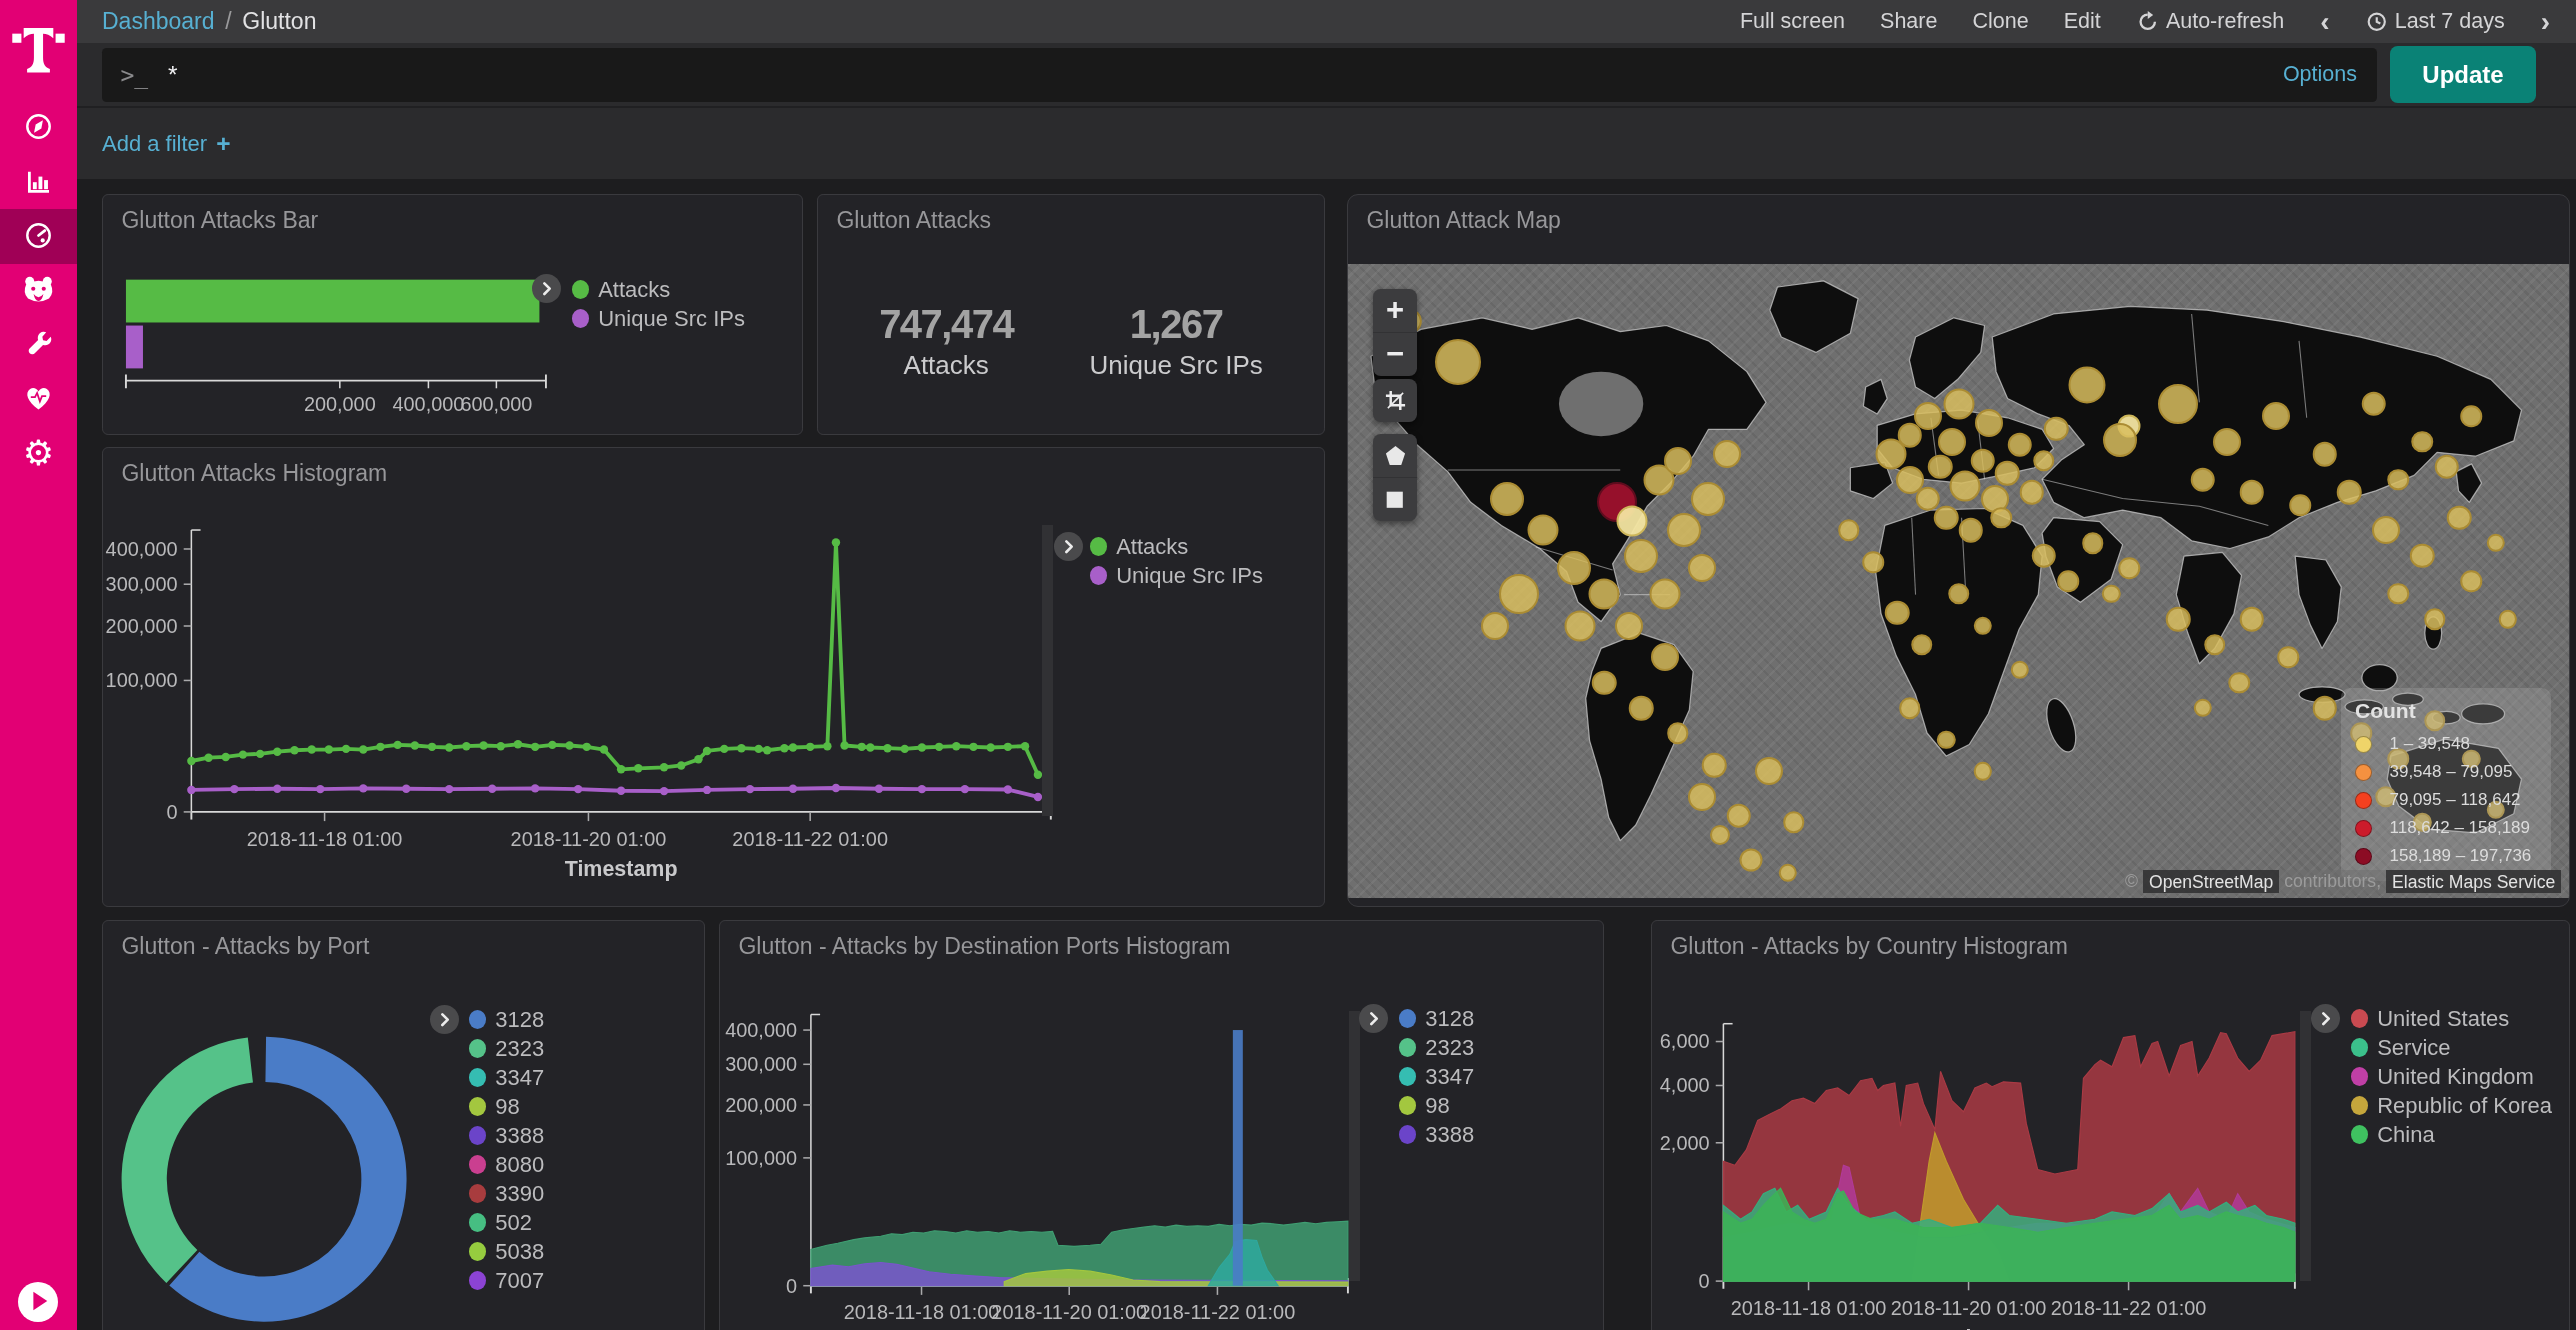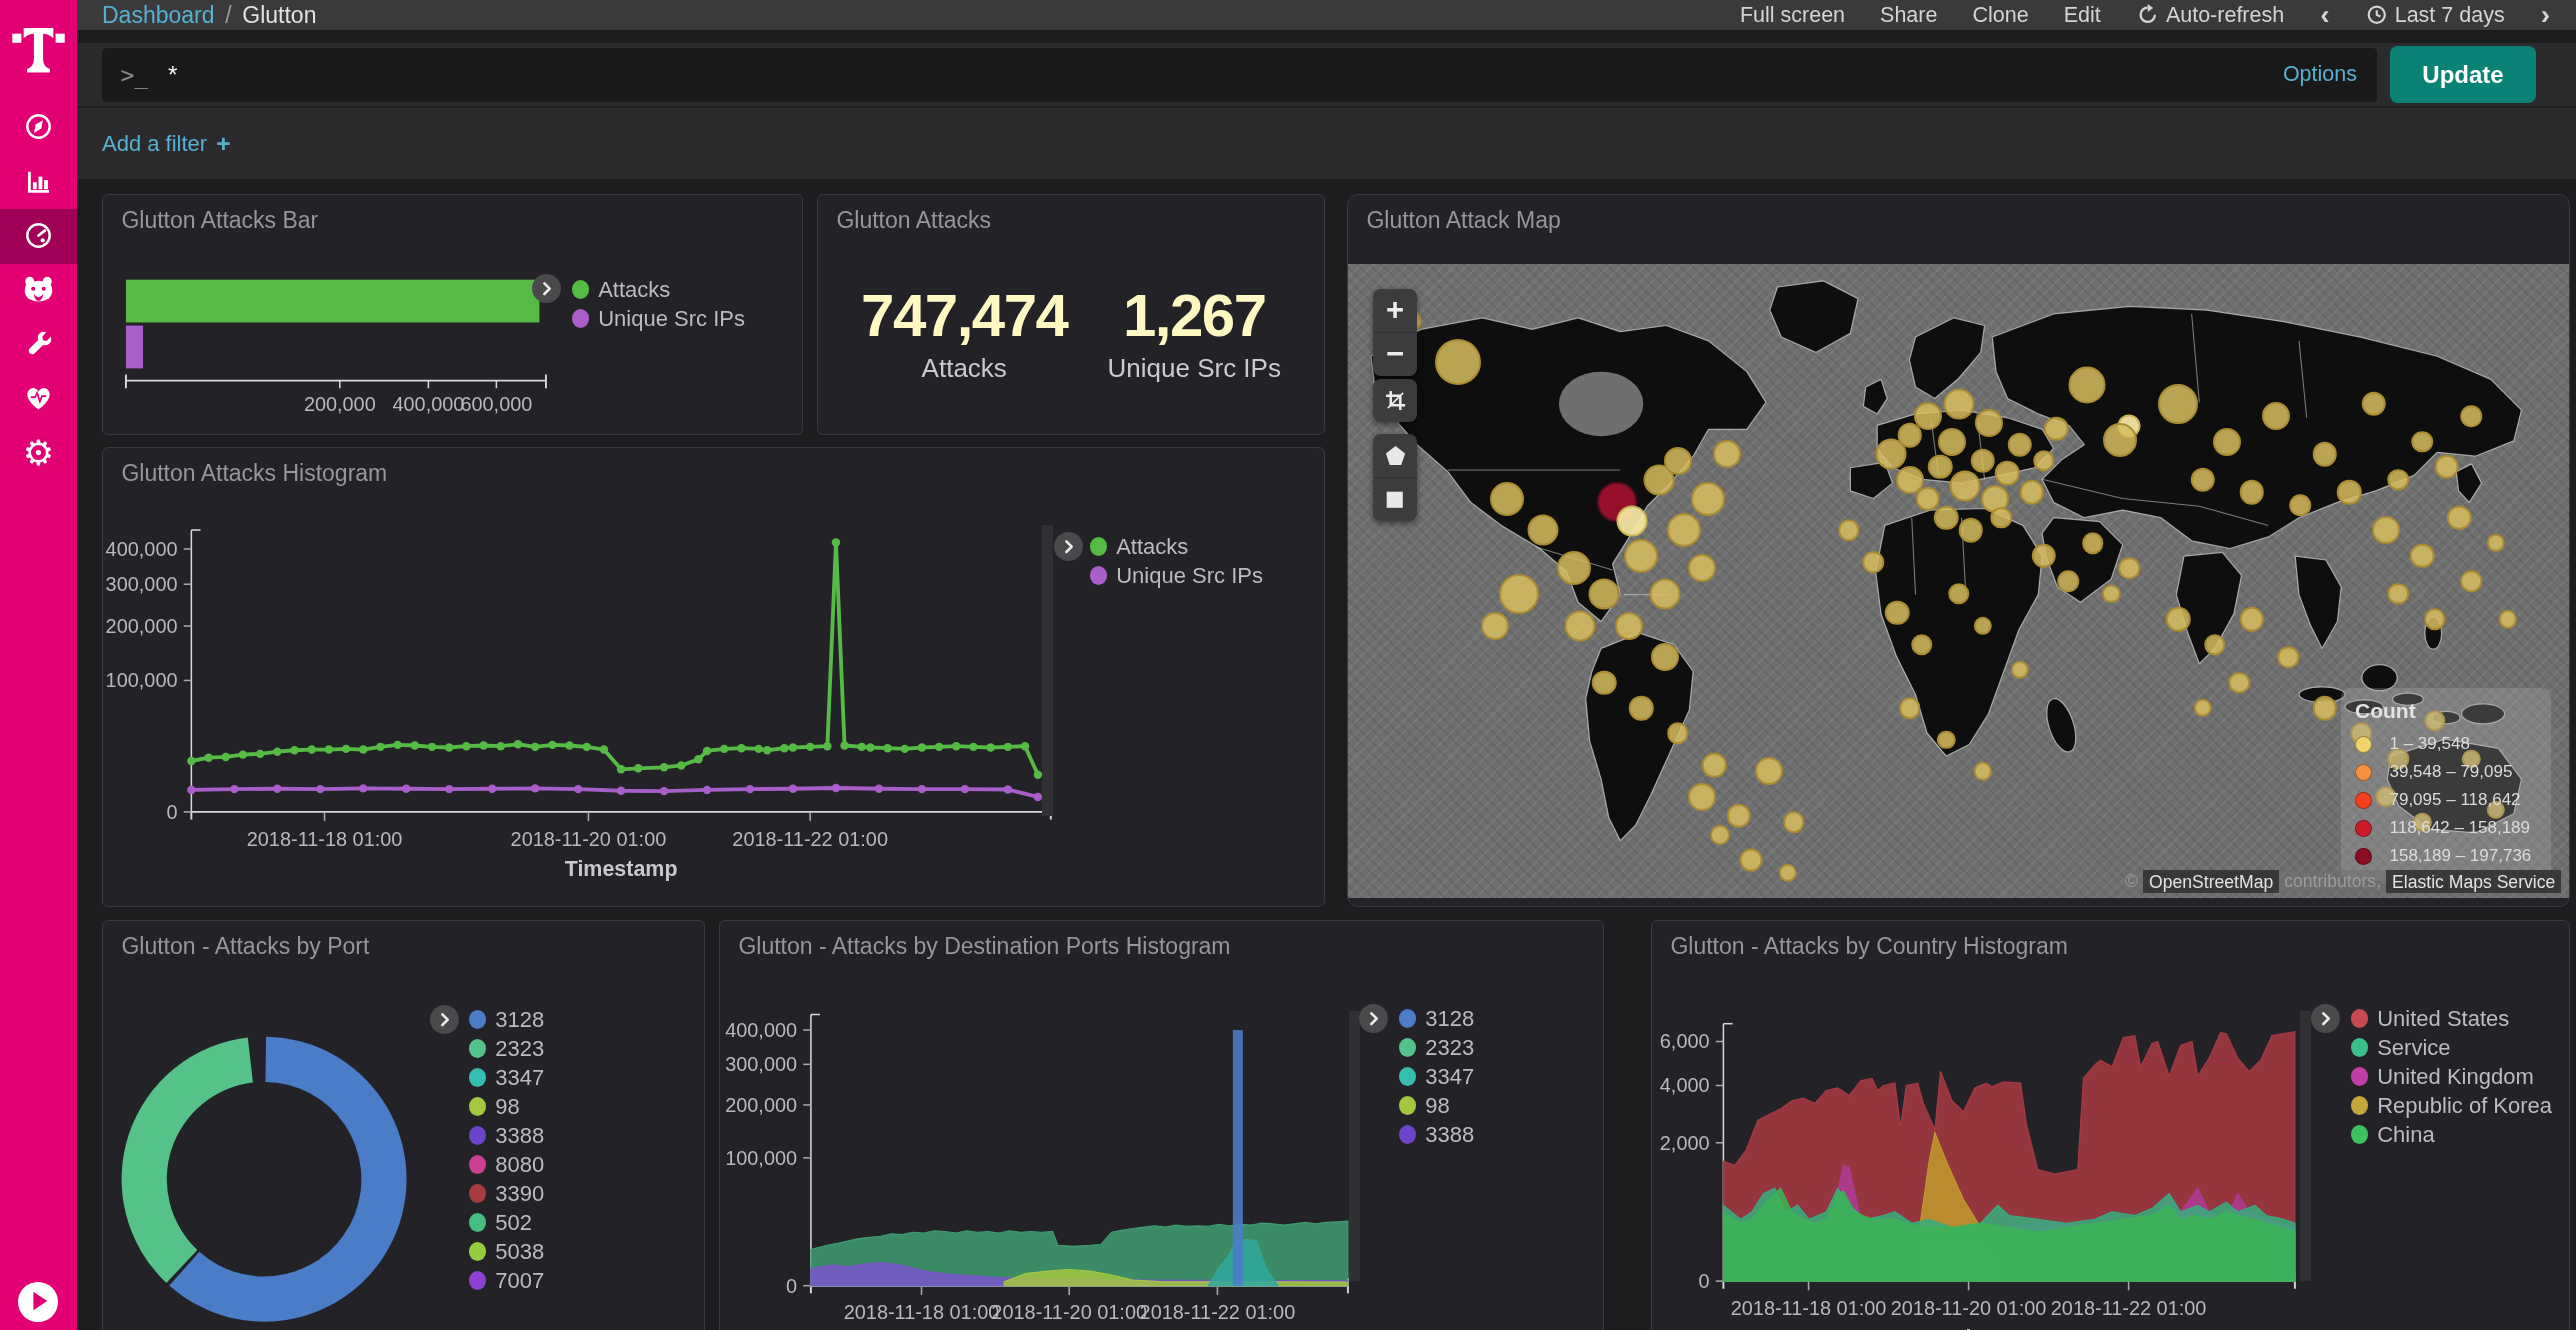--- a/index.html
+++ b/index.html
@@ -8,21 +8,21 @@
   
   #sidebar{position:absolute;left:0;top:0;width:77px;height:1331px;background:#e20074;z-index:50;}
   .side-logo{position:absolute;left:10px;top:12.3px;width:57px;height:63px;}
   .side-item{position:absolute;left:0;width:77px;height:55px;display:flex;align-items:center;justify-content:center;}
   .side-item.selected{background:#a00056;}
   .side-item svg{width:35px;height:35px;}
   .gear-glyph{font-family:"DejaVu Sans",sans-serif;font-size:35px;color:#fff;line-height:1;}
   .collapse-btn{position:absolute;left:18.4px;top:1282px;width:40px;height:40px;border-radius:50%;background:#fff;
     display:flex;align-items:center;justify-content:center;}
   
-  #topnav{position:absolute;left:77px;top:0;width:2499px;height:30px;background:#3a3a3c;display:flex;align-items:center;}
+  #topnav{position:absolute;left:77px;top:0;width:2499px;height:43px;background:#3a3a3c;display:flex;align-items:center;}
   .crumbs{padding-left:25px;font-size:23px;display:flex;gap:10.7px;align-items:center;}
   .crumb-link{color:#57b0d2;}
   .crumb-sep{color:#9a9a9c;}
   .crumb-cur{color:#e2e2e4;}
   .nav-right{margin-left:auto;display:flex;align-items:center;gap:36px;padding-right:26px;font-size:21.5px;color:#d4d4d6;}
   .nav-item{display:flex;align-items:center;gap:7.7px;cursor:pointer;}
   .nav-ico{display:flex;align-items:center;}
   
   #queryrow{position:absolute;left:77px;top:43px;width:2499px;height:63px;background:#2b2b2d;display:flex;align-items:center;}
   .qinput{position:absolute;left:25px;top:4.6px;width:2275px;height:54px;background:#191919;border-radius:4.6px;
@@ -53,21 +53,21 @@
   .legend-arrow{position:absolute;width:29px;height:29px;border-radius:50%;background:#4a4a4c;display:flex;
     align-items:center;justify-content:center;}
   .legend-rows{position:absolute;}
   .legend-row{display:flex;align-items:center;gap:9.2px;height:29px;}
   .legend-dot{width:17px;height:18.4px;border-radius:50%;flex:none;}
   .legend-label{font-size:22px;color:#bcbcbe;white-space:nowrap;}
   .legend-strip{position:absolute;width:10.7px;background:#313134;}
   
   .metric-wrap{position:absolute;left:0;right:0;top:86px;display:flex;justify-content:space-around;padding:0 23px;}
   .metric{text-align:center;}
-  .metric-value{font-size:60px;font-weight:700;color:#fef9c3;letter-spacing:-1.5px;}
+  .metric-value{font-size:40px;font-weight:700;color:#a3a3a3;letter-spacing:-1.5px;margin-top:21px;}
   .metric-label{font-size:26px;color:#cbcbcd;margin-top:3.1px;}
   
   .map-area{position:absolute;left:0;right:0;top:69px;bottom:7.7px;overflow:hidden;background-color:#6f6f6f;
     background-image:repeating-linear-gradient(135deg,rgba(255,255,255,.06) 0 2.3px,transparent 2.3px 8.4px),
       repeating-linear-gradient(45deg,rgba(0,0,0,.07) 0 2.3px,transparent 2.3px 8.4px);}
   .map-land{position:absolute;left:0;top:0;width:100%;height:100%;}
   .bubble{position:absolute;border-radius:50%;transform:translate(-50%,-50%);box-sizing:border-box;}
   .bubble.k0{background:rgba(216,189,94,.85);border:2.3px solid #ab8c33;}
   .bubble.k1{background:rgba(243,229,161,.95);border:2.3px solid #cdb65a;}
   .bubble.k2{background:rgba(158,17,45,.95);border:2.3px solid #5f0c1e;}

